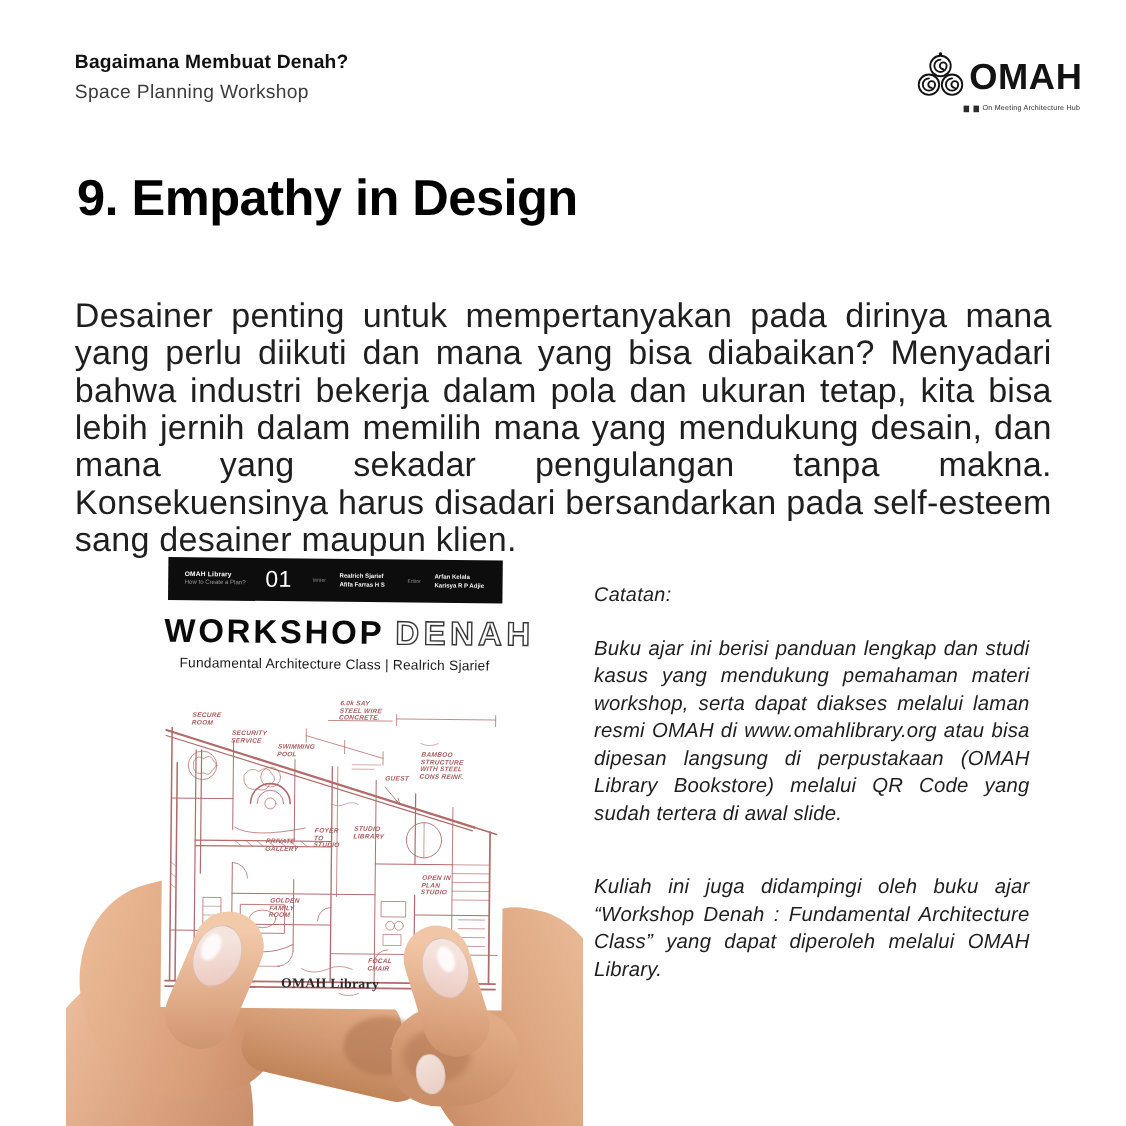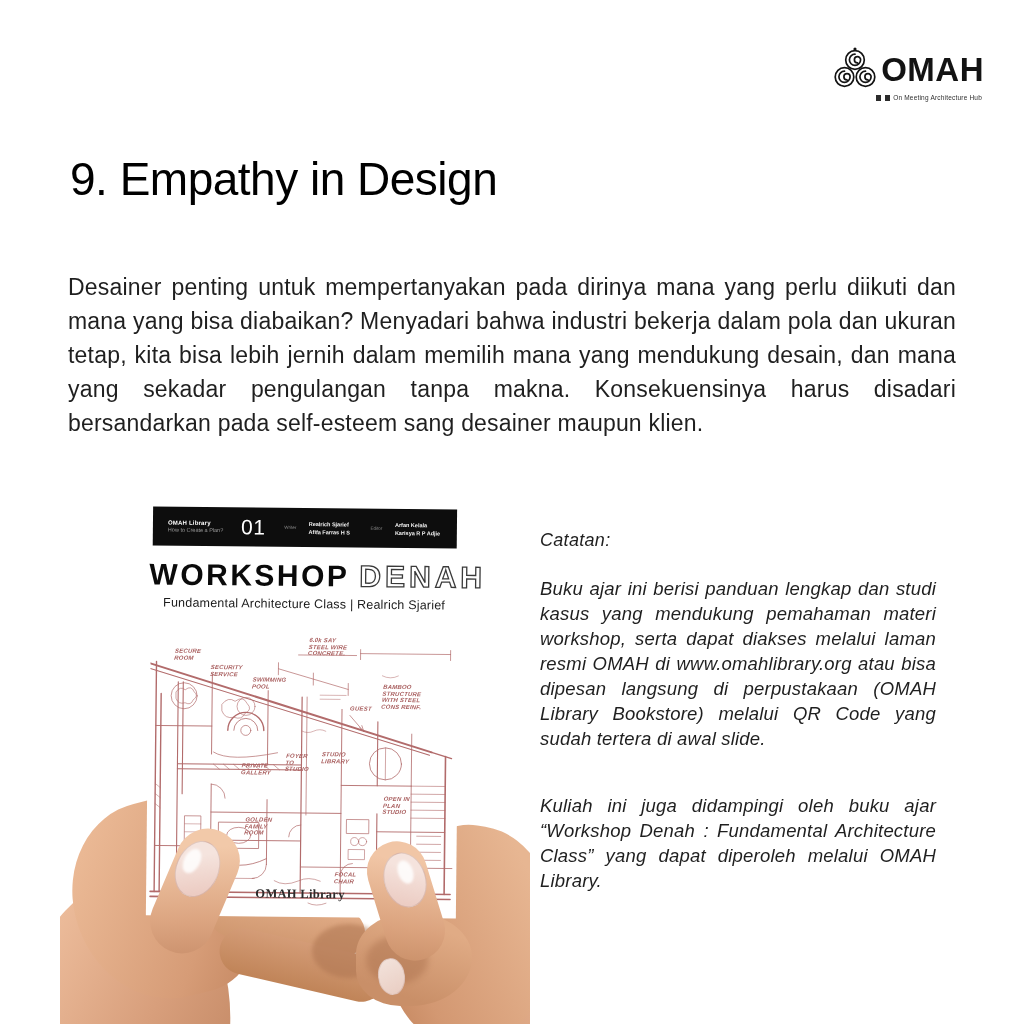--- a/index.html
+++ b/index.html
@@ -13,22 +13,22 @@
 
   .logo{position:absolute;right:40px;top:46px;width:150px;text-align:right;}
   .logo-row{display:flex;align-items:center;justify-content:flex-end;gap:4px;text-align:center;}
   .logo-word{font-size:33px;font-weight:bold;color:#131313;letter-spacing:.5px;line-height:1;}
   .logo-subrow{display:flex;align-items:center;justify-content:flex-end;gap:3px;margin-top:2px;margin-right:2px;}
   .seal{width:5px;height:6px;background:#2c2c2c;display:inline-block;}
   .seal+.seal{margin-left:1px;}
   .logo-subtext{font-size:6.5px;color:#2e2e2e;letter-spacing:.2px;}
 
   
-  .h1{position:absolute;left:70px;top:152px;font-size:46px;font-weight:normal;color:#000;letter-spacing:-.5px;}
-  .body-par{position:absolute;left:68px;top:270px;width:888px;font-size:23px;line-height:34px;color:#1f1f1f;text-align:justify;letter-spacing:.2px;}
+  .h1{position:absolute;left:70px;top:152px;font-size:46px;font-weight:bold;color:#000;letter-spacing:-.5px;}
+  .body-par{position:absolute;left:68px;top:270px;width:888px;font-size:31px;line-height:34px;color:#1f1f1f;text-align:justify;letter-spacing:.2px;}
 
   
   .notes{position:absolute;left:540px;top:530px;width:396px;color:#1f1f1f;font-style:italic;}
   .notes-label{font-size:18px;letter-spacing:.3px;}
   .notes-p{font-size:18.5px;line-height:25px;text-align:justify;margin-top:0;letter-spacing:.2px;}
   .notes-p1{margin-top:42px;}
   .notes-p2{margin-top:25px;}
 
   
   .photo{position:absolute;left:60px;top:500px;width:470px;height:524px;overflow:hidden;}
@@ -92,20 +92,24 @@
   .anno{position:absolute;font-size:6px;font-style:italic;color:#a95f5f;letter-spacing:.2px;line-height:6.5px;
         transform:skewX(-5deg);font-weight:bold;}
   .imprint{position:absolute;left:0;top:252px;width:100%;text-align:center;
         font-family:"Liberation Serif",serif;font-weight:bold;font-size:12.5px;color:#2b2b2b;letter-spacing:.3px;}
 </style>
 </head>
 <body>
 
 <div class="slide">
 
+  <div class="hdr-left">
+    <div class="hdr-title">Bagaimana Membuat Denah?</div>
+    <div class="hdr-sub">Space Planning Workshop</div>
+  </div>
 
   <div class="logo">
     <div class="logo-row">
       <span>
         <svg width="44" height="42" viewBox="0 0 44 42" fill="none">
           <circle cx="22" cy="3" r="1.6" fill="#131313"></circle>
           <g stroke="#131313" stroke-width="1.7" fill="none" stroke-linecap="round">
             <circle cx="22" cy="14" r="9.3"></circle>
             <path d="M 22 8.2 a 5.6 5.6 0 1 0 5.6 5.6 a 3.1 3.1 0 1 0 -3.1 3.1"></path>
             <circle cx="11.5" cy="31" r="9.3"></circle>

